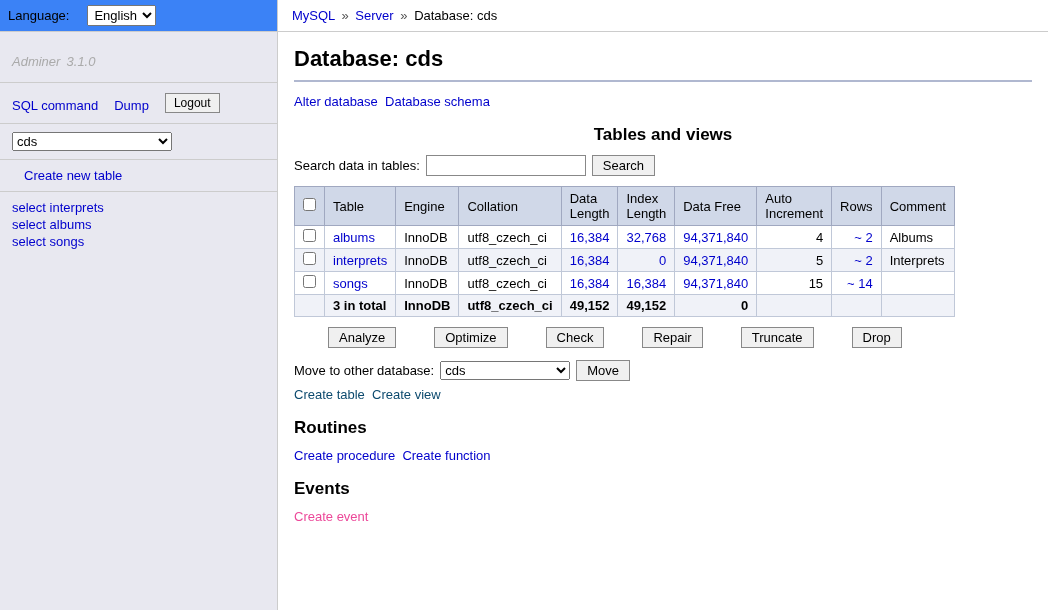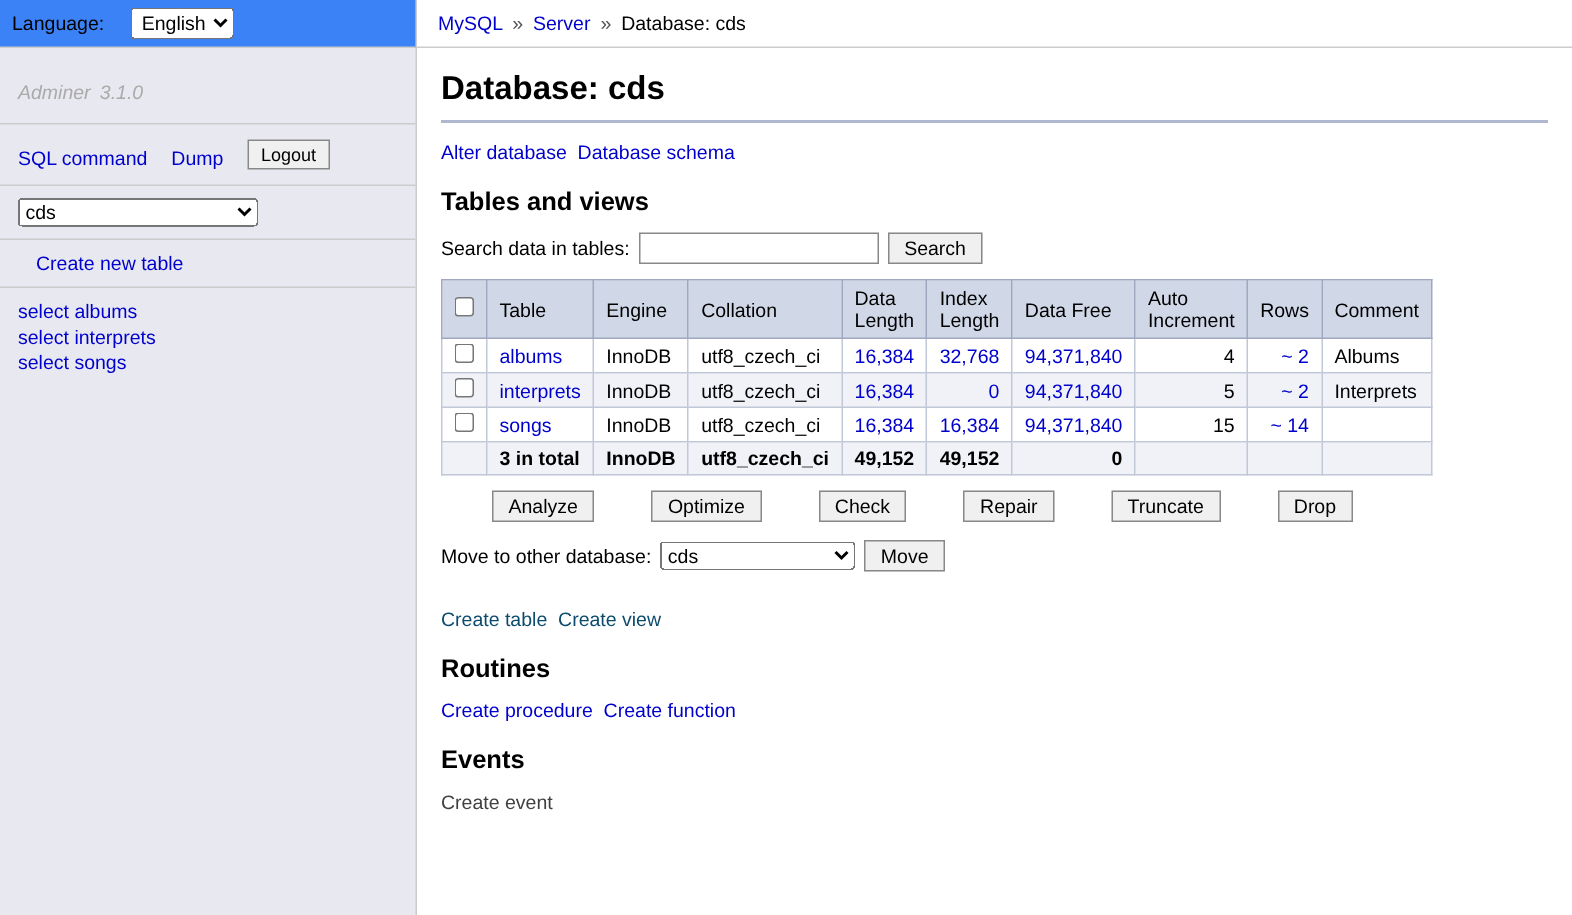--- a/index.html
+++ b/index.html
@@ -104,20 +104,21 @@
     #db-links {
       margin-bottom: 16px;
       font-size: 13px;
     }
     #db-links a { color: #00c; text-decoration: none; }
 
     #section-title {
       font-size: 17px;
       font-weight: bold;
       margin-bottom: 10px;
+      text-align: center;
     }
 
     #search-bar {
       margin-bottom: 10px;
       font-size: 13px;
       display: flex;
       align-items: center;
       gap: 6px;
     }
     #search-bar input {
@@ -171,21 +172,21 @@
     #table-buttons button {
       font-size: 13px;
       padding: 2px 10px;
       border: 1px solid #888;
       background: #f0f0f0;
       cursor: pointer;
       margin-left: 34px;
     }
 
     #move-bar {
-      margin-bottom: 24px;
+      margin-bottom: 6px;
       display: flex;
       align-items: center;
       gap: 6px;
       font-size: 13px;
     }
     #move-bar select { font-size: 13px; width: 130px; }
     #move-bar button {
       font-size: 13px;
       padding: 2px 10px;
       border: 1px solid #888;
@@ -211,21 +212,21 @@
     #routine-links a { color: #00c; text-decoration: none; }
 
     #events-title {
       font-size: 17px;
       font-weight: bold;
       margin-bottom: 10px;
     }
     #event-links {
       font-size: 13px;
     }
-    #event-links a { color: #404040; text-decoration: none; text-align: center; }
+    #event-links a { color: #ec4899; text-decoration: none; text-align: center; }
 
     .arrow { color: #555; margin: 0 3px; }
   </style>
 </head>
 <body>
 
 <div id="layout">
 
   <div id="sidebar">
     <div id="lang-bar">
@@ -250,24 +251,24 @@
         <option>cds</option>
       </select>
     </div>
 
     <div id="create-table-link">
       <a>Create new table</a>
     </div>
 
     <div id="table-list">
       <div class="table-item">
+        <a>select</a>&nbsp;<a>interprets</a>
+      </div>
+      <div class="table-item">
         <a>select</a>&nbsp;<a>albums</a>
-      </div>
-      <div class="table-item">
-        <a>select</a>&nbsp;<a>interprets</a>
       </div>
       <div class="table-item">
         <a>select</a>&nbsp;<a>songs</a>
       </div>
     </div>
   </div>
 
   <div id="main">
     <div id="breadcrumb">
       <a>MySQL</a>

